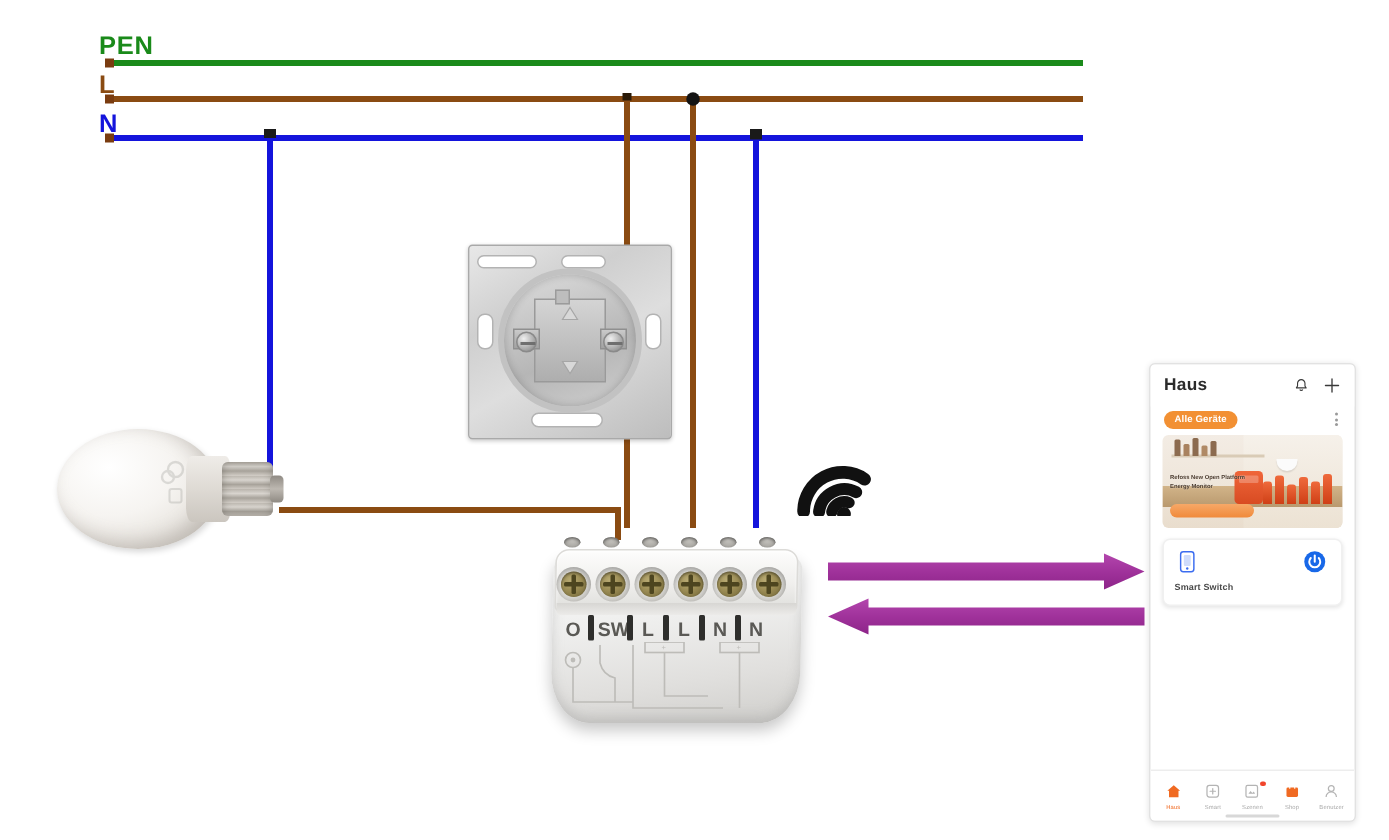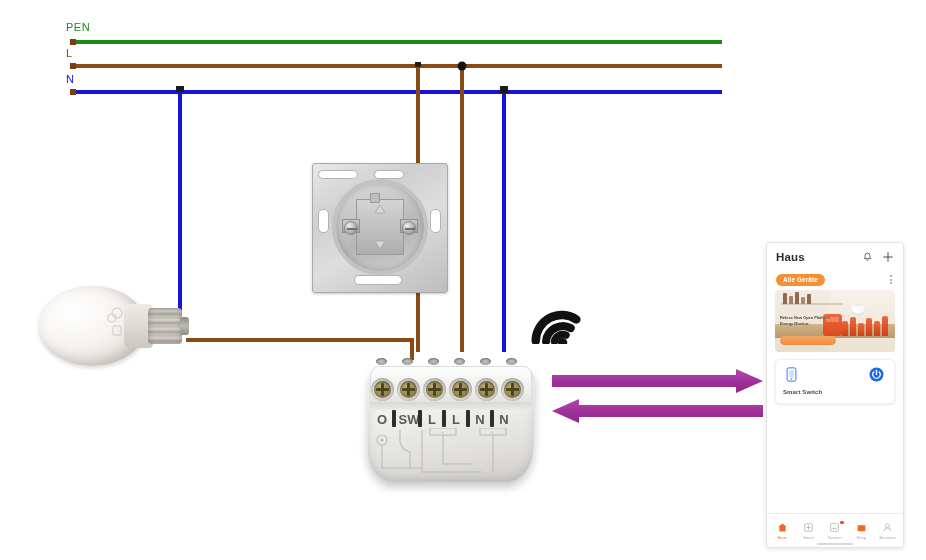--- a/index.html
+++ b/index.html
@@ -12,24 +12,25 @@
   #stage {
     position: relative;
     width: 926px; height: 560px;
     background: #ffffff;
     overflow: hidden;
   }
   
   .wire-label {
     position: absolute;
     font-family: "Liberation Sans", sans-serif;
-    font-size: 11px;
+    font-size: 17px;
     line-height: 1;
     letter-spacing: .5px;
     white-space: nowrap;
+    font-weight: bold;
   }
   
   #wires { position: absolute; left: 0; top: 0; width: 926px; height: 560px; }
 
   
   #bulb { position: absolute; left: 38px; top: 282px; width: 150px; height: 86px; }
   .bulb-glass {
     position: absolute; left: 0; top: 4px;
     width: 108px; height: 80px;
     border-radius: 54px / 40px;

